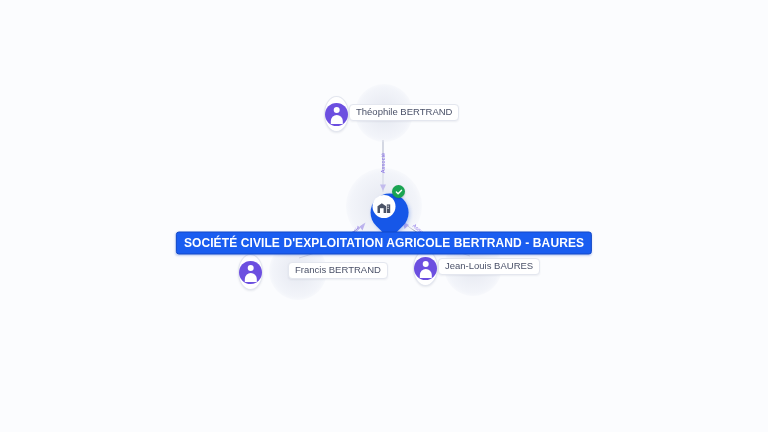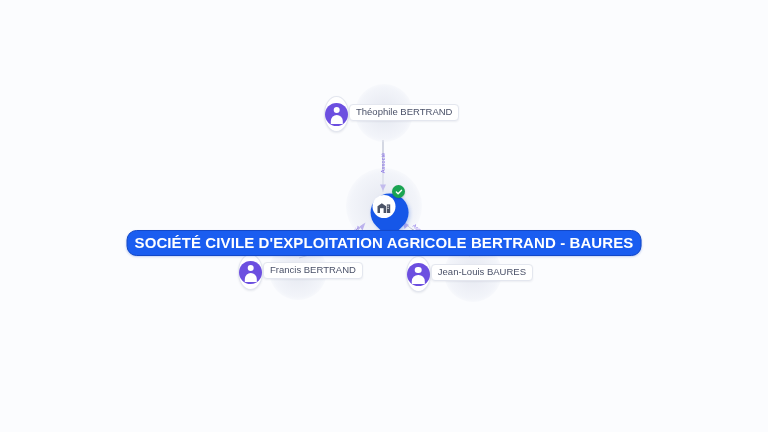--- a/index.html
+++ b/index.html
@@ -169,23 +169,23 @@
   }
 
   
   #company-label {
     position: absolute;
     left: 384px;
     top: 243px;
     transform: translate(-50%, -50%);
     background: #1a5df0;
     border: 1.3px solid #1348c7;
-    border-radius: 10px;
+    border-radius: 3px;
     color: #ffffff;
-    font-size: 15px;
+    font-size: 12px;
     font-weight: 700;
     letter-spacing: 0.1px;
     padding: 3px 7px 4px;
     white-space: nowrap;
     z-index: 6;
     box-shadow: 0 1px 2px rgba(20,70,200,0.22);
   }
 
   
   .edge-label {
@@ -262,29 +262,29 @@
       <div class="check-badge">
         <svg width="8" height="8" viewBox="0 0 10 10" xmlns="http://www.w3.org/2000/svg">
           <path d="M1.7 5.1 L3.9 7.2 L8.2 2.7" stroke="#ffffff" stroke-width="1.7" fill="none" stroke-linecap="round" stroke-linejoin="round"></path>
         </svg>
       </div>
     </div>
   </div>
 
   <div id="company-label">SOCIÉTÉ CIVILE D'EXPLOITATION AGRICOLE BERTRAND - BAURES</div>
 
-  <div class="node person-node" id="node-francis" style="left:238px; top:254px;">
+  <div class="node person-node" id="node-francis" style="left:238px; top:254px;gap:25px;">
     <div class="halo" style="width:58px;height:58px;left:31px;top:-12px;"></div>
     <div class="person-avatar">
       <div class="person-disc"></div>
     </div>
     <div class="name-pill">Francis BERTRAND</div>
   </div>
 
-  <div class="node person-node" id="node-jeanlouis" style="left:413px; top:256px;justify-content:flex-end;">
+  <div class="node person-node" id="node-jeanlouis" style="left:413px; top:250px;">
     <div class="halo" style="width:58px;height:58px;left:31px;top:-12px;"></div>
     <div class="person-avatar">
       <div class="person-disc"></div>
     </div>
     <div class="name-pill">Jean-Louis BAURES</div>
   </div>
 
 </div>
 
 </body></html>

